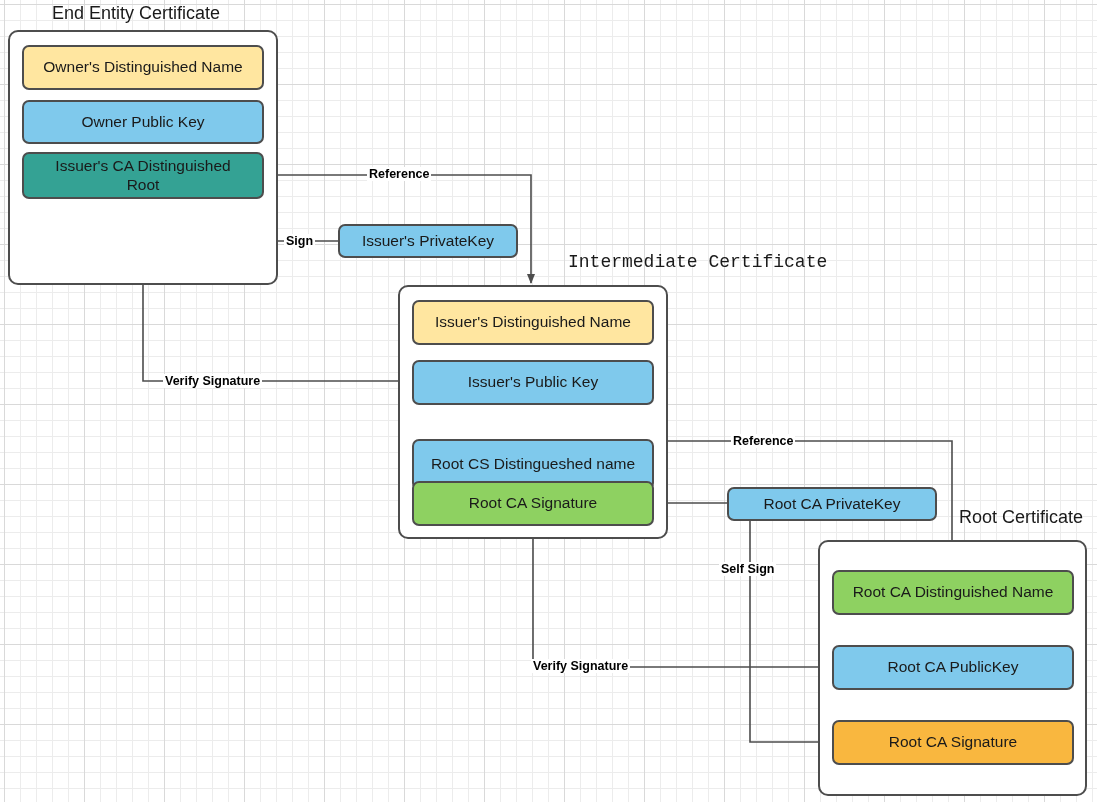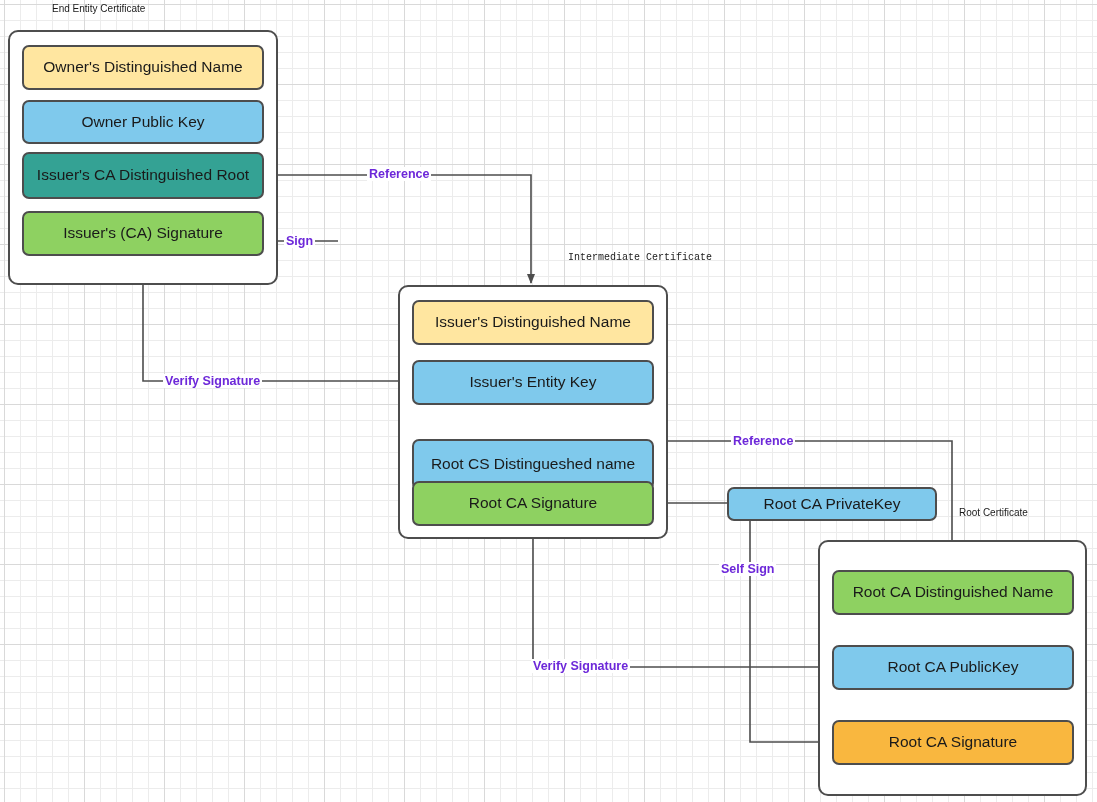--- a/index.html
+++ b/index.html
@@ -42,44 +42,44 @@
     border: 2px solid #4d4d4d;
     border-radius: 7px;
     box-sizing: border-box;
     display: flex;
     align-items: center;
     justify-content: center;
     text-align: center;
     color: #1a1a1a;
     font-size: 15.5px;
     line-height: 1.22;
-    padding: 2px 6px;
+    padding: 2px 16px;
   }
   .key-box {
     position: absolute;
     border: 2px solid #4d4d4d;
     border-radius: 7px;
     box-sizing: border-box;
     display: flex;
     align-items: center;
     justify-content: center;
     text-align: center;
     color: #1a1a1a;
     font-size: 15.5px;
     background: #7fc9ec;
   }
   .group-label {
     position: absolute;
     color: #1a1a1a;
-    font-size: 10px;
+    font-size: 18px;
     white-space: nowrap;
   }
   .edge-label {
     position: absolute;
-    color: #6d28d9;
+    color: #000000;
     font-size: 12.5px;
     font-weight: bold;
     white-space: nowrap;
     background: #ffffff;
     padding: 0 2px;
     line-height: 14px;
   }
 </style>
 </head>
 <body>
@@ -113,30 +113,30 @@
   <div class="group-label" style="left:52px; top:3px;">End Entity Certificate</div>
 
   <div class="container-box" style="left:8px; top:30px; width:270px; height:255px;"></div>
 
   <div class="field-box" style="left:22px; top:45px; width:242px; height:45px; background:#ffe6a0;">Owner's Distinguished Name</div>
 
   <div class="field-box" style="left:22px; top:100px; width:242px; height:44px; background:#7fc9ec;text-align:center;">Owner Public  Key</div>
 
   <div class="field-box" style="left:22px; top:152px; width:242px; height:47px; background:#34a294;">Issuer's CA Distinguished Root</div>
 
-  <div class="field-box" style="left:22px; top:211px; width:242px; height:45px; background:#8ed161;">Issuer's (CA) Signature</div>
 
+  <div class="key-box" style="left:338px; top:224px; width:180px; height:34px;">Issuer's PrivateKey</div>
 
   <div class="group-label" style="left:568px; top:252px;font-family:Liberation Mono, monospace;">Intermediate Certificate</div>
 
   <div class="container-box" style="left:398px; top:285px; width:270px; height:254px;"></div>
 
   <div class="field-box" style="left:412px; top:300px; width:242px; height:45px; background:#ffe6a0;">Issuer's Distinguished Name</div>
 
-  <div class="field-box" style="left:412px; top:360px; width:242px; height:45px; background:#7fc9ec;">Issuer's Entity  Key</div>
+  <div class="field-box" style="left:412px; top:360px; width:242px; height:45px; background:#7fc9ec;">Issuer's Public  Key</div>
 
   <div class="field-box" style="left:412px; top:439px; width:242px; height:51px; background:#7fc9ec;">Root CS Distingueshed name</div>
 
   <div class="field-box" style="left:412px; top:481px; width:242px; height:45px; background:#8ed161;">Root CA Signature</div>
 
   <div class="key-box" style="left:727px; top:487px; width:210px; height:34px;">Root CA PrivateKey</div>
 
   <div class="group-label" style="left:959px; top:507px;">Root Certificate</div>
 
   <div class="container-box" style="left:818px; top:540px; width:269px; height:256px;"></div>

